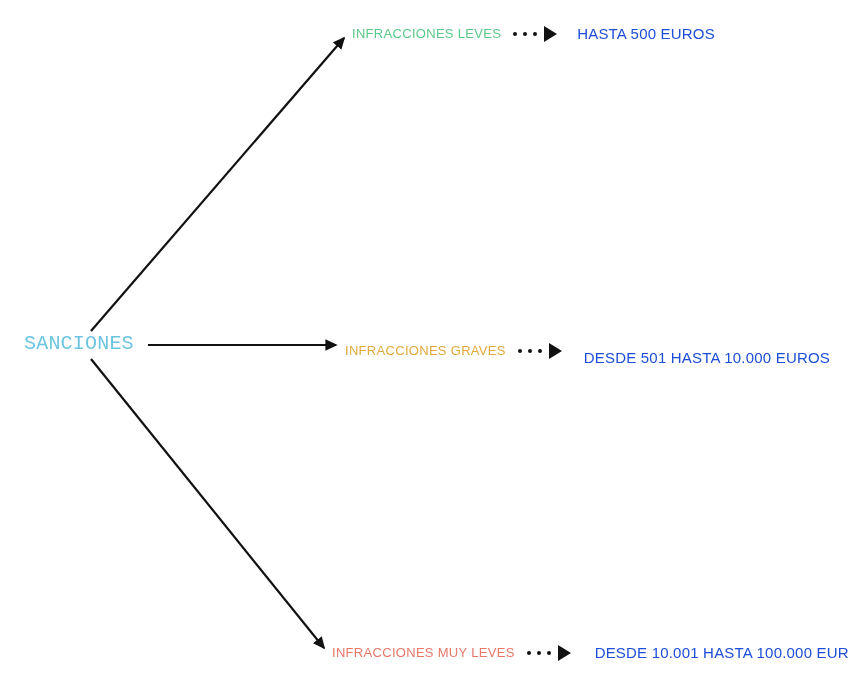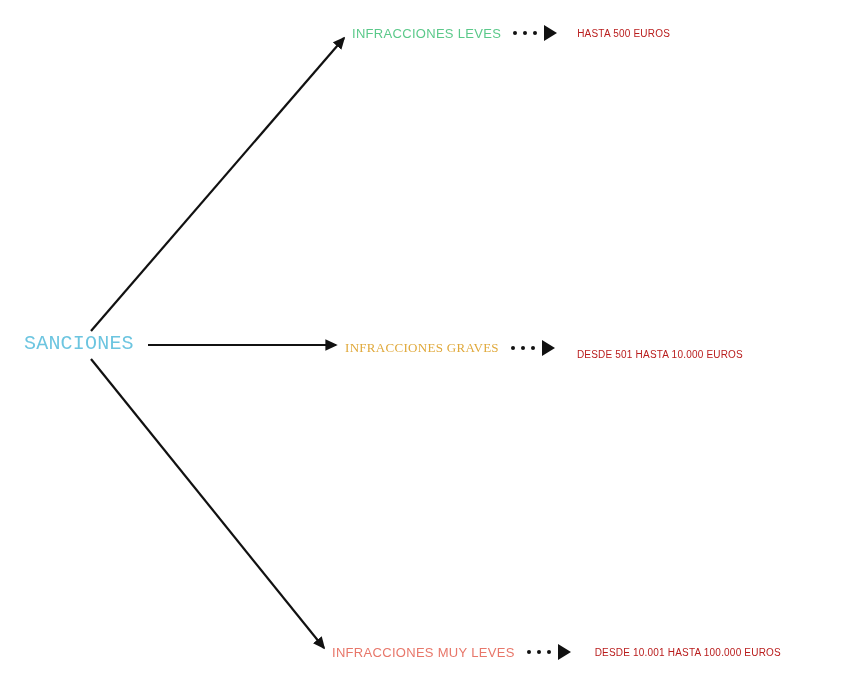--- a/index.html
+++ b/index.html
@@ -55,21 +55,21 @@
   .branch-row.row-leves   { left: 352px; top: 25px; text-align: center; }
   .branch-row.row-graves  { left: 345px; top: 335px; }
   .branch-row.row-muy     { left: 332px; top: 644px; }
 
   .category-label {
     font-size: 13px;
     letter-spacing: 0.3px;
     white-space: nowrap;
   }
   .cat-leves  { color: #5bc98a; }
-  .cat-graves { color: #e0a93b; font-family: Liberation Serif, serif; }
+  .cat-graves { color: #e0a93b; }
   .cat-muy    { color: #e8776a; }
 
   
   .dot-arrow {
     display: flex;
     align-items: center;
     margin: 0 10px 0 12px;
   }
   .dot-arrow .dot {
     width: 4px;
@@ -83,22 +83,22 @@
     width: 0;
     height: 0;
     border-top: 8px solid transparent;
     border-bottom: 8px solid transparent;
     border-left: 13px solid #111111;
     display: block;
     margin-left: 1px;
   }
 
   .amount-label {
-    font-size: 10px;
-    color: #b91c1c;
+    font-size: 15px;
+    color: #1d4ed8;
     letter-spacing: 0.2px;
     white-space: nowrap;
     margin-left: 8px;
   }
   .row-leves  .amount-label { margin-left: 10px; }
   .row-graves .amount-label { margin-left: 12px; margin-top: 14px; }
   .row-muy    .amount-label { margin-left: 14px; }
 </style>
 </head>
 <body>

